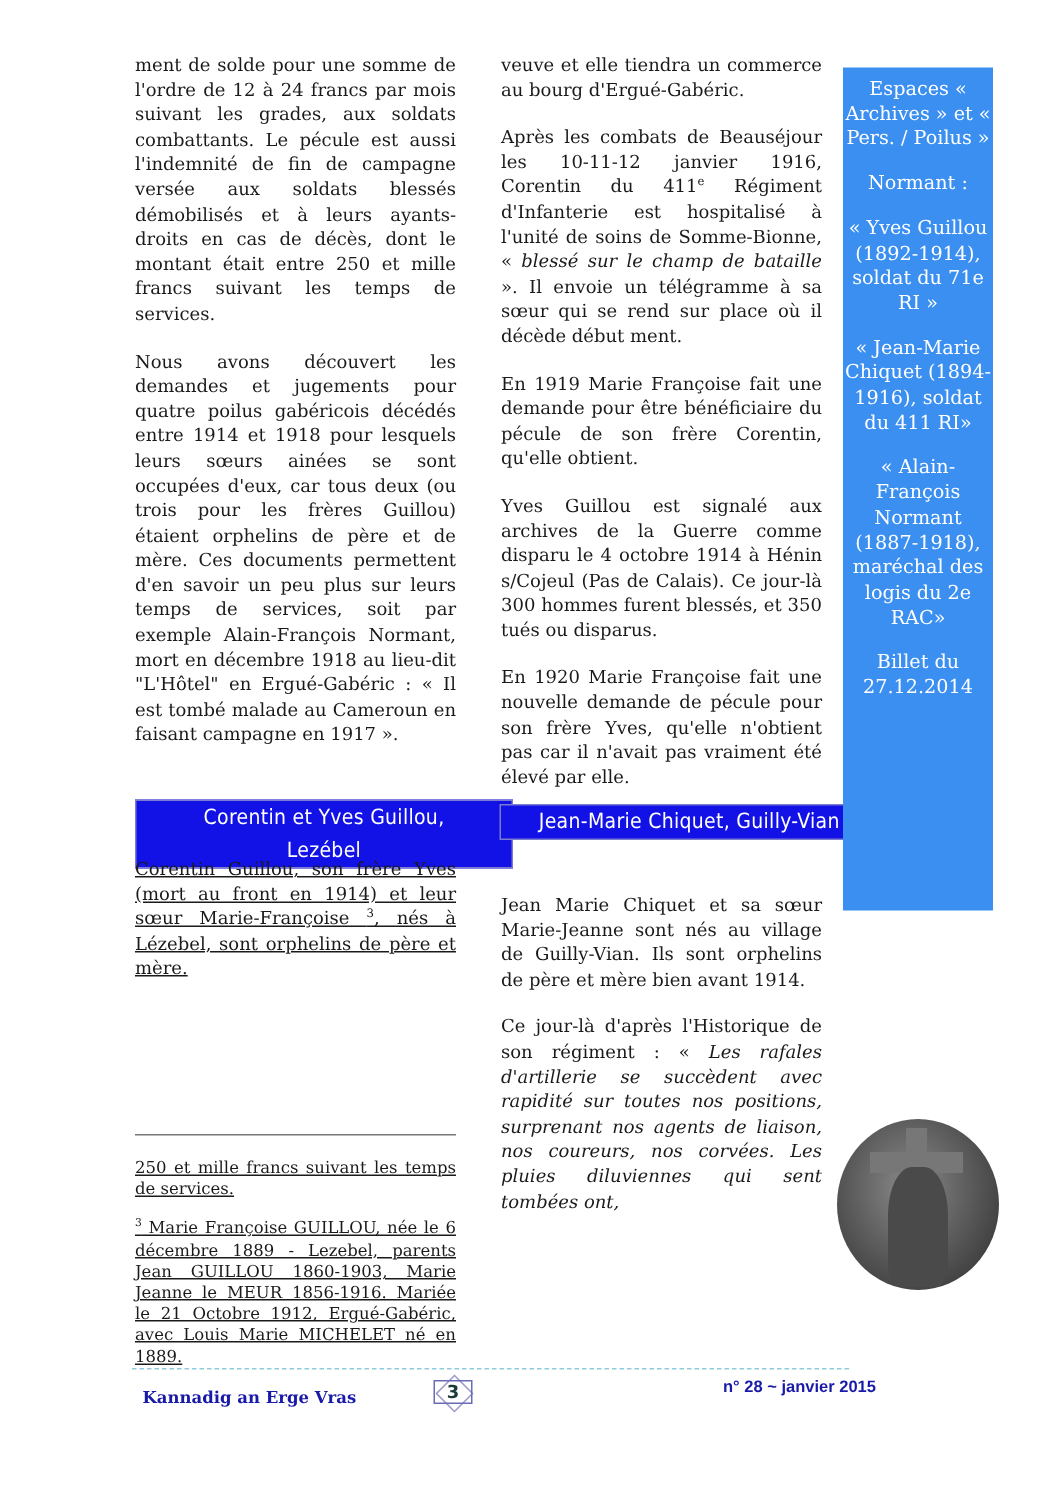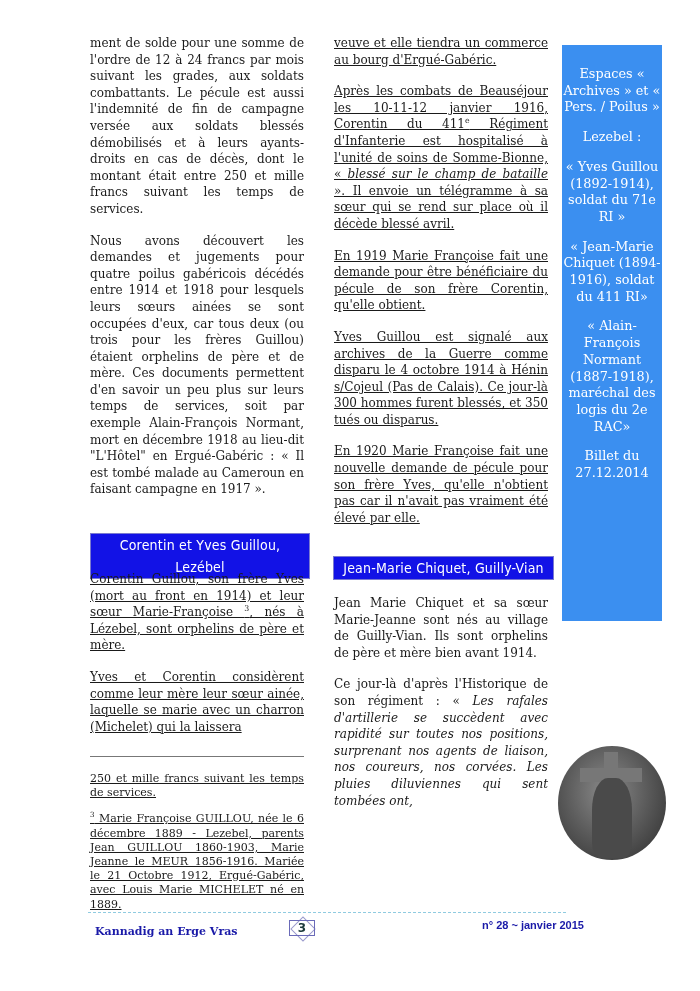--- a/index.html
+++ b/index.html
@@ -1,35 +1,35 @@
 <!DOCTYPE html>
 <html><head>
 <meta charset="utf-8">
 <style>
   html, body { margin: 0; padding: 0; background: #ffffff; }
   body { width: 700px; height: 991px; position: relative; overflow: hidden;
          font-family: "DejaVu Serif", serif; color: #1a1a1a; }
   .col { position: absolute; font-size: 12px; line-height: 16.6px; text-align: justify; }
   .col p { margin: 0 0 15px 0; }
   #col1 { left: 90px; top: 35px; width: 214px; }
-  #col2 { left: 334px; top: 35px; width: 214px; text-decoration: underline; }
+  #col2 { left: 334px; top: 35px; width: 214px; }
   .heading { background: #1212e6; color: #ffffff; text-align: center;
              font-family: "DejaVu Sans Condensed", "DejaVu Sans", sans-serif; font-stretch: condensed;
-             font-size: 14px; line-height: 22px; border: 1px solid #7a7ad0; padding: 0 2px; letter-spacing: 0.2px; }
+             font-size: 14px; line-height: 22px; border: 1px solid #7a7ad0; padding: 0 18px; letter-spacing: 0.2px; }
   #h1 { position: absolute; left: 90px; top: 533px; width: 214px; }
-  #h2 { position: absolute; left: 333px; top: 556px; width: 215px; }
+  #h2 { position: absolute; left: 333px; top: 536px; width: 215px; }
   #col1b { left: 90px; top: 571px; width: 214px; text-decoration: underline; }
   #col2b { left: 334px; top: 595px; width: 214px; }
   .rule { position: absolute; left: 90px; top: 756px; width: 214px; height: 0; border-top: 1.5px solid #777; }
   .notes { position: absolute; left: 90px; top: 772px; width: 214px; font-size: 11px; line-height: 14.2px; text-align: justify; }
   .notes p { margin: 0 0 12px 0; text-decoration: underline; }
   sup { font-size: 0.65em; line-height: 0; }
   em { font-style: italic; }
   .sidebar { position: absolute; left: 562px; top: 45px; width: 100px; height: 555px;
-             background: #3b8ff0; color: #ffffff; text-align: center; font-size: 12.8px; line-height: 16.7px; padding-top: 21px; }
+             background: #3b8ff0; color: #ffffff; text-align: center; font-size: 12.8px; line-height: 16.7px; padding-top: 7px; }
   .sidebar p { margin: 0 0 13px 0; }
   .medal { position: absolute; left: 558px; top: 746px; width: 108px; height: 114px; border-radius: 50%;
            background: radial-gradient(ellipse at 45% 40%, #8a8a8a 0%, #5e5e5e 45%, #3d3d3d 80%, #2a2a2a 100%); overflow: hidden; }
   .medal .cross-v { position: absolute; left: 46px; top: 6px; width: 14px; height: 60px; background: #777; }
   .medal .cross-h { position: absolute; left: 22px; top: 22px; width: 62px; height: 14px; background: #777; }
   .medal .figure { position: absolute; left: 34px; top: 32px; width: 40px; height: 80px; border-radius: 40% 40% 20% 20%; background: #4a4a4a; }
   .footer-line { position: absolute; left: 88px; top: 912px; width: 478px; border-top: 1px dashed #8fcbe0; }
   .footer-left { position: absolute; left: 95px; top: 925px; font-family: "DejaVu Serif", serif; font-weight: bold; font-size: 11px; color: #1a1aa8; }
   .footer-right { position: absolute; left: 445px; top: 919px; font-family: Liberation Sans, sans-serif; font-weight: bold; font-size: 11px; color: #1a1aa8; margin-left: 37px; }
   .pagenum { position: absolute; left: 285px; top: 917px; width: 34px; height: 22px; }
@@ -42,48 +42,47 @@
 
 <div class="col" id="col1">
   <p>ment de solde pour une somme de l'ordre de 12 à 24 francs par mois suivant les grades, aux soldats combattants. Le pécule est aussi l'indemnité de fin de campagne versée aux soldats blessés démobilisés et à leurs ayants-droits en cas de décès, dont le montant était entre 250 et mille francs suivant les temps de services.</p>
   <p>Nous avons découvert les demandes et jugements pour quatre poilus gabéricois décédés entre 1914 et 1918 pour lesquels leurs sœurs ainées se sont occupées d'eux, car tous deux (ou trois pour les frères Guillou) étaient orphelins de père et de mère. Ces documents permettent d'en savoir un peu plus sur leurs temps de services, soit par exemple Alain-François Normant, mort en décembre 1918 au lieu-dit "L'Hôtel" en Ergué-Gabéric : « Il est tombé malade au Cameroun en faisant campagne en 1917 ».</p>
 </div>
 
 <div class="heading" id="h1">Corentin et Yves Guillou, Lezébel</div>
 
 <div class="col" id="col1b">
   <p><span>Corentin Guillou, son frère Yves (mort au front en 1914) et leur sœur Marie-Françoise </span><sup>3</sup><span>, nés à Lézebel, sont orphelins de père et mère.</span></p>
-  <p>Yves et Corentin considèrent comme leur mère leur sœur ainée, laquelle se marie avec un charron (Michelet) qui la laissera</p>
 </div>
 
 <div class="rule"></div>
 
 <div class="notes">
   <p>250 et mille francs suivant les temps de services.</p>
   <p><sup>3</sup><span> Marie Françoise GUILLOU, née le 6 décembre 1889 - Lezebel, parents Jean GUILLOU 1860-1903, Marie Jeanne le MEUR 1856-1916. Mariée le 21 Octobre 1912, Ergué-Gabéric, avec Louis Marie MICHELET né en 1889.</span></p>
 </div>
 
 <div class="col" id="col2">
   <p>veuve et elle tiendra un commerce au bourg d'Ergué-Gabéric.</p>
-  <p><span>Après les combats de Beauséjour les 10-11-12 janvier 1916, Corentin du 411</span><sup>e</sup><span> Régiment d'Infanterie est hospitalisé à l'unité de soins de Somme-Bionne, « </span><em>blessé sur le champ de bataille</em><span> ». Il envoie un télégramme à sa sœur qui se rend sur place où il décède blessé avril.</span></p>
+  <p><span>Après les combats de Beauséjour les 10-11-12 janvier 1916, Corentin du 411</span><sup>e</sup><span> Régiment d'Infanterie est hospitalisé à l'unité de soins de Somme-Bionne, « </span><em>blessé sur le champ de bataille</em><span> ». Il envoie un télégramme à sa sœur qui se rend sur place où il décède début ment.</span></p>
   <p>En 1919 Marie Françoise fait une demande pour être bénéficiaire du pécule de son frère Corentin, qu'elle obtient.</p>
   <p>Yves Guillou est signalé aux archives de la Guerre comme disparu le 4 octobre 1914 à Hénin s/Cojeul (Pas de Calais). Ce jour-là 300 hommes furent blessés, et 350 tués ou disparus.</p>
   <p>En 1920 Marie Françoise fait une nouvelle demande de pécule pour son frère Yves, qu'elle n'obtient pas car il n'avait pas vraiment été élevé par elle.</p>
 </div>
 
 <div class="heading" id="h2">Jean-Marie Chiquet, Guilly-Vian</div>
 
 <div class="col" id="col2b">
   <p>Jean Marie Chiquet et sa sœur Marie-Jeanne sont nés au village de Guilly-Vian. Ils sont orphelins de père et mère bien avant 1914.</p>
   <p><span>Ce jour-là d'après l'Historique de son régiment : « </span><em>Les rafales d'artillerie se succèdent avec rapidité sur toutes nos positions, surprenant nos agents de liaison, nos coureurs, nos corvées. Les pluies diluviennes qui sent tombées ont,</em></p>
 </div>
 
 <div class="sidebar">
   <p>Espaces « Archives » et « Pers. / Poilus »</p>
-  <p>Lezebel :</p>
+  <p>Normant :</p>
   <p>« Yves Guillou (1892-1914), soldat du 71e RI »</p>
   <p>« Jean-Marie Chiquet (1894-1916), soldat du 411 RI»</p>
   <p>« Alain-François Normant (1887-1918), maréchal des logis du 2e RAC»</p>
   <p>Billet du 27.12.2014</p>
 </div>
 
 <div class="medal">
   <div class="cross-v"></div>
   <div class="cross-h"></div>
   <div class="figure"></div>

